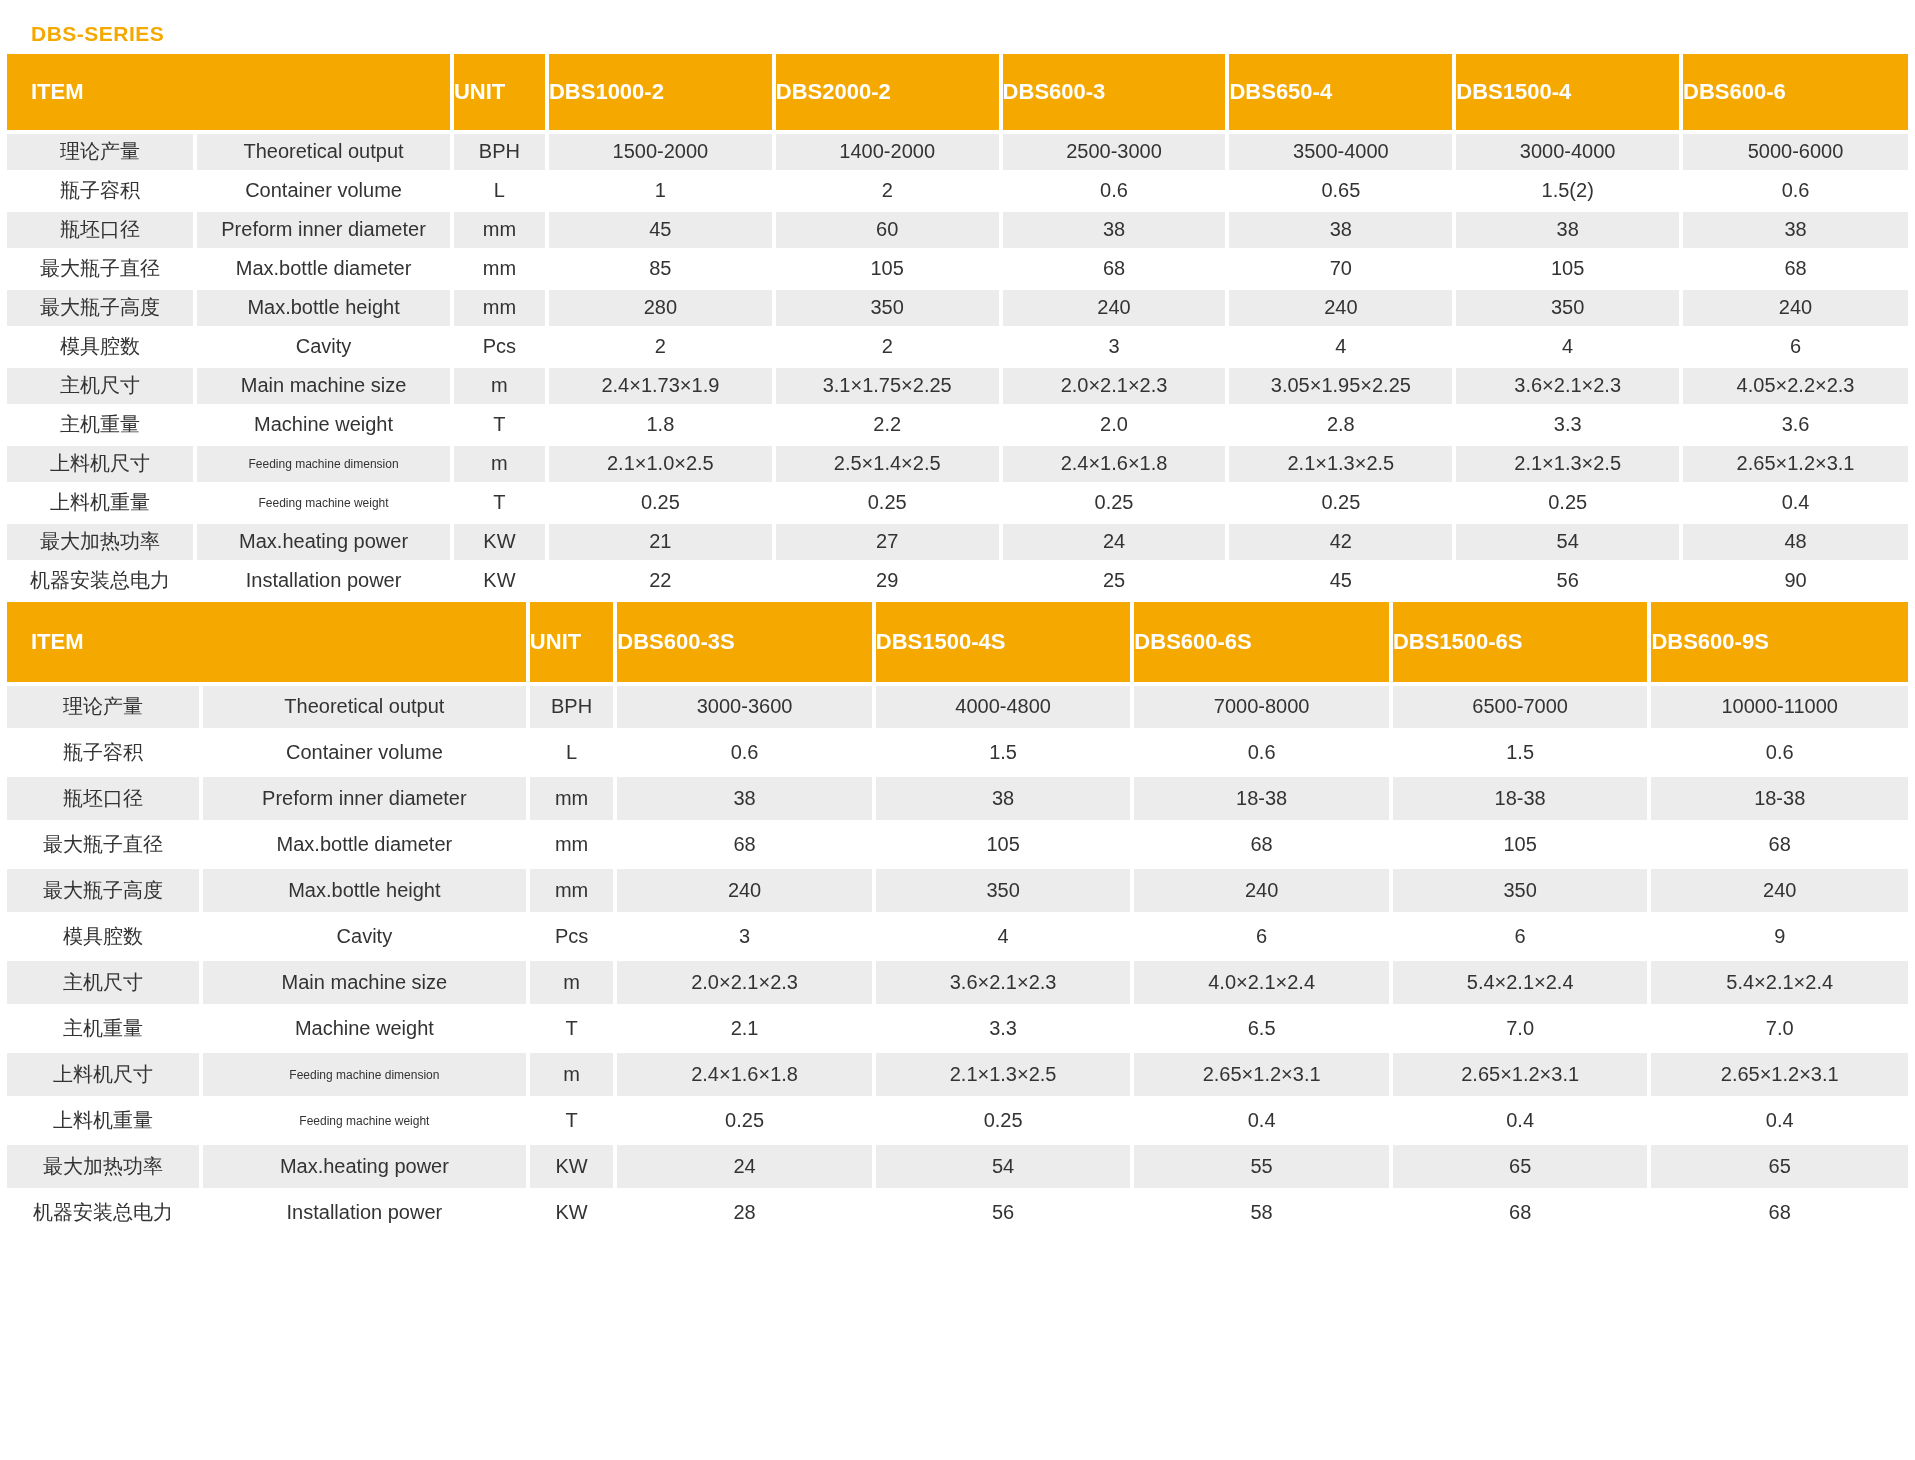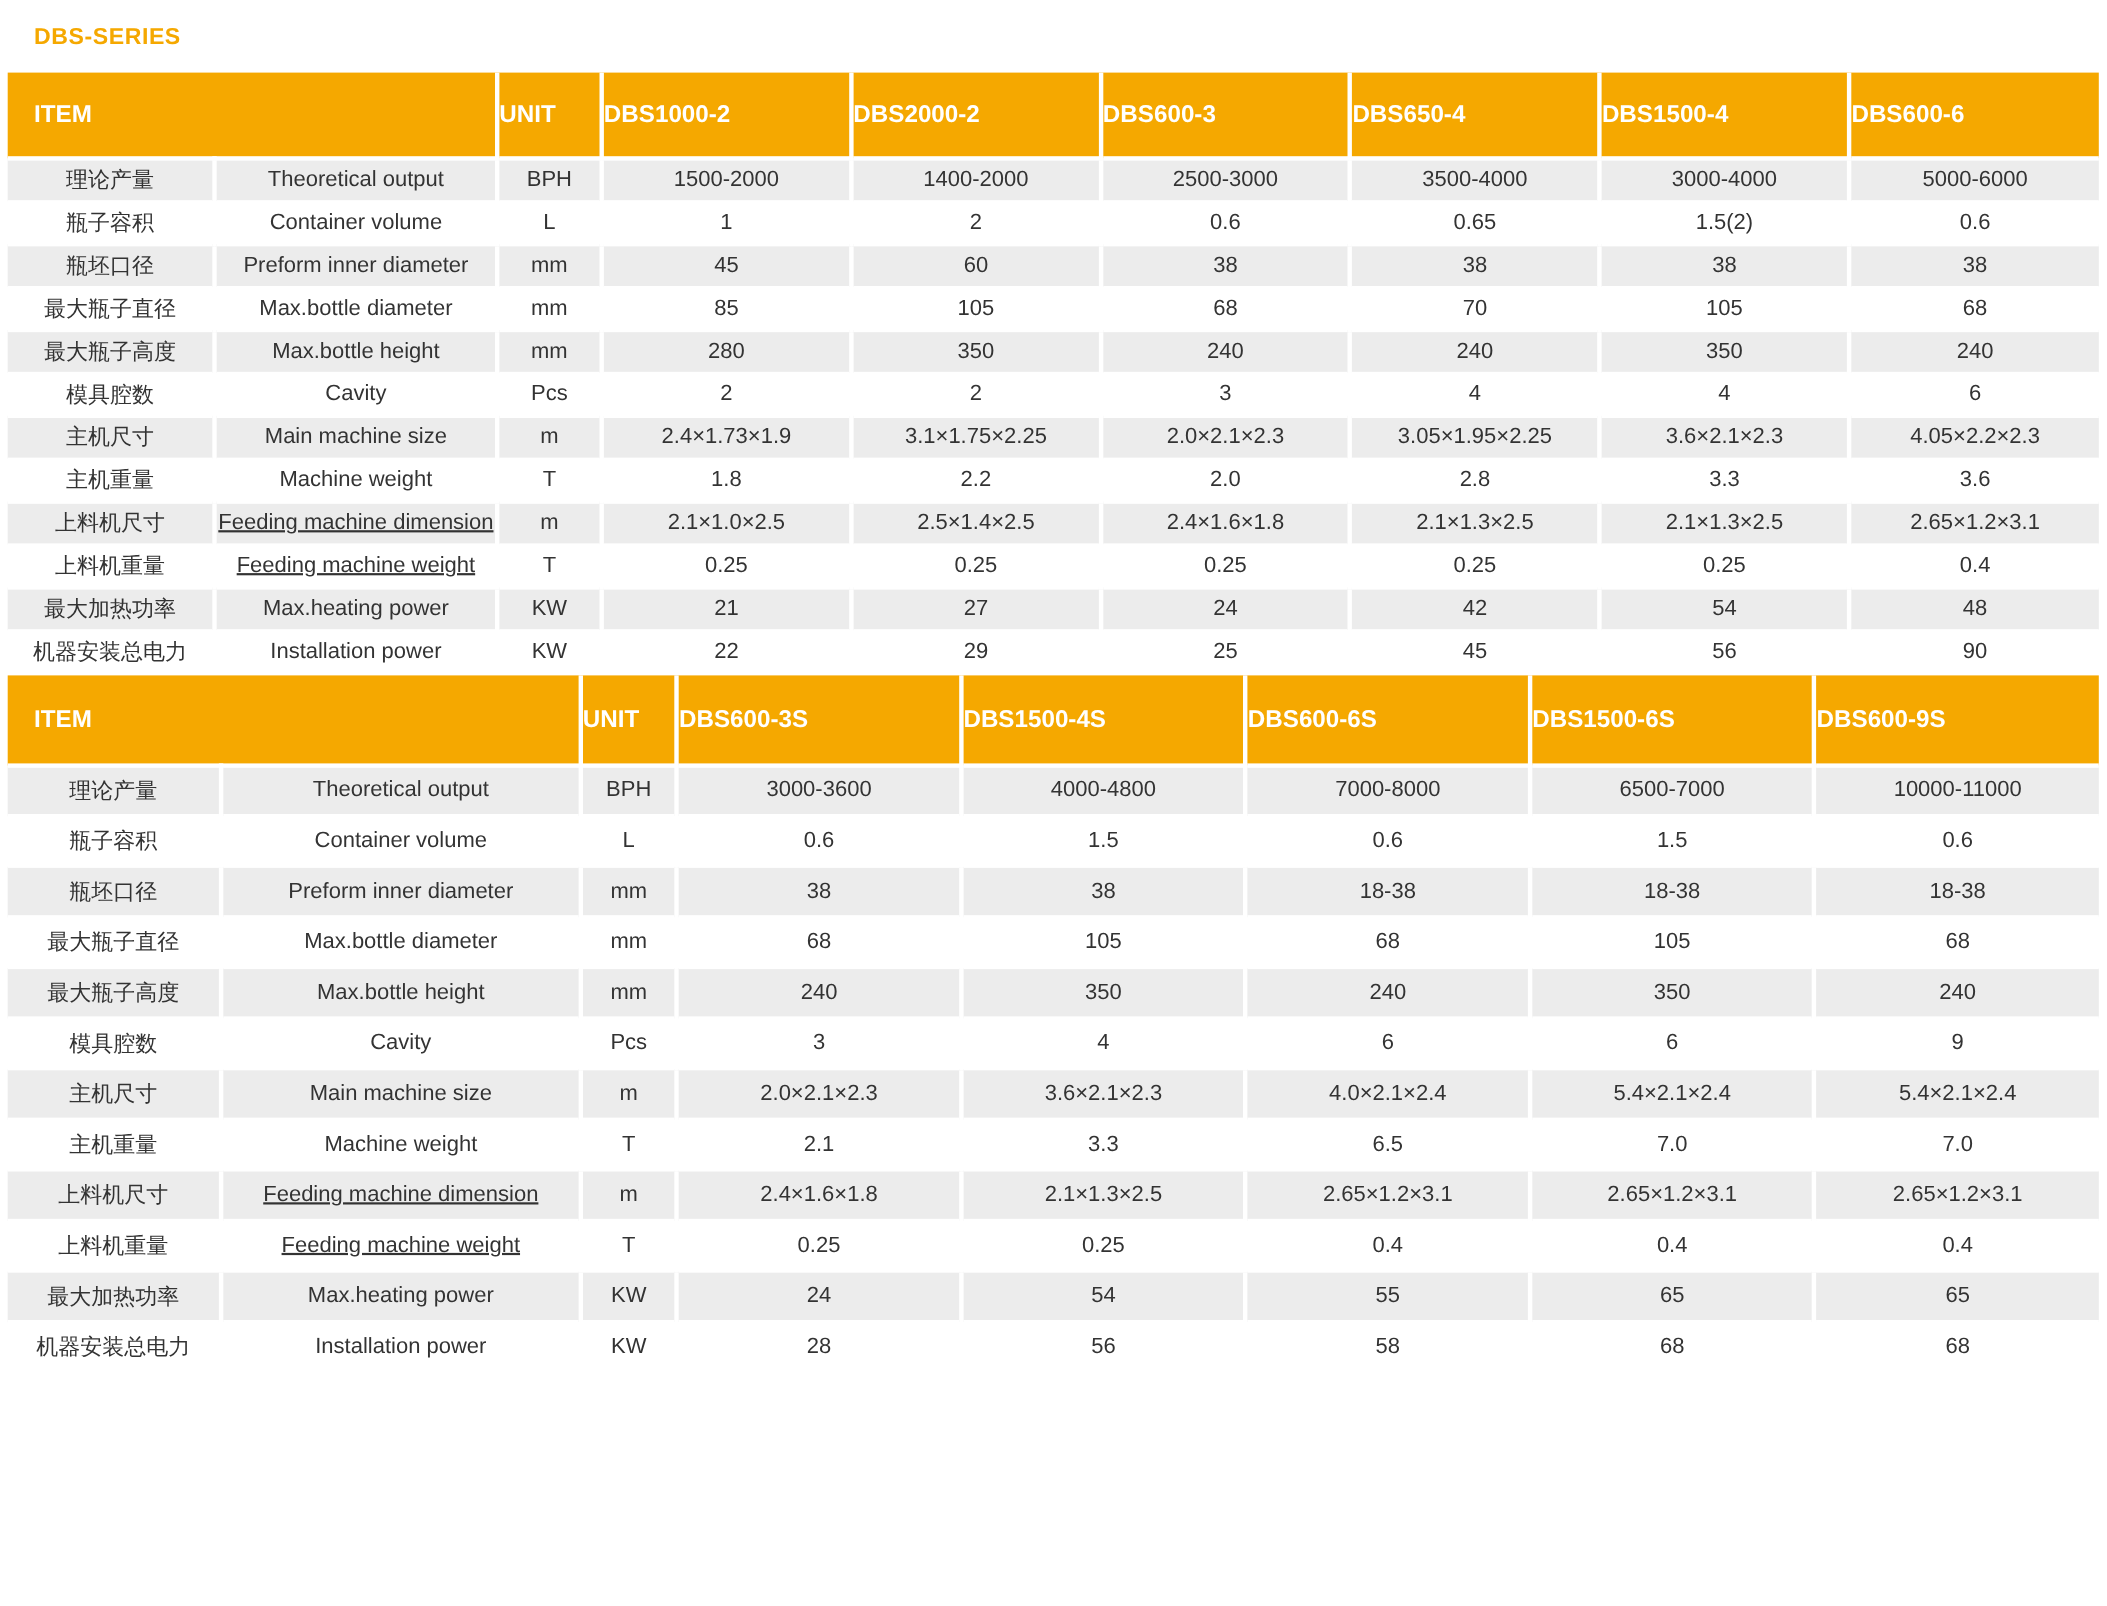--- a/index.html
+++ b/index.html
@@ -11,21 +11,21 @@
   html,body{margin:0;padding:0;}
   body{
     width:1915px;height:1460px;overflow:hidden;
     background:#ffffff;color:var(--body-text);
     font-family:"Liberation Sans","DejaVu Sans",sans-serif;
   }
   .page{box-sizing:border-box;width:100%;height:100%;padding:0 7px;}
   .title{
     color:var(--accent);
     font-size:21px;font-weight:bold;letter-spacing:.5px;
-    margin:0;padding:22px 0 20px 24px;
+    margin:0;padding:22px 0 8px 24px;
   }
   #section-servo .title{padding:146px 0 26px 24px;}
   table.spec{
     width:100%;border-collapse:collapse;table-layout:fixed;
   }
   table.spec th{
     background:var(--accent);color:var(--header-text);
     font-size:22px;font-weight:bold;text-align:left;
     border-right:4px solid #fff;border-bottom:4px solid #fff;
     padding:0;
@@ -34,21 +34,21 @@
   table.spec th.item{text-align:left;padding-left:24px;}
   table.spec td{
     font-size:20px;text-align:center;padding:0;
     border-right:4px solid #fff;border-bottom:3px solid #fff;
     background:#ffffff;
   }
   table.spec td:last-child{border-right:0;}
   table.spec tbody tr:nth-child(odd) td{background:var(--stripe);}
   td.cn{text-align:left;padding-left:24px;font-size:21px;}
   td.en{text-align:left;padding-left:10px;font-size:20px;}
-  td.en.small{font-size:20px;text-decoration:underline;}
+  td.en.small{font-size:12px;}
   
   .t1 thead tr{height:78px;}
   .t1 tbody tr{height:39px;}
   .t1 col.c-cn{width:9.9%;}
   .t1 col.c-en{width:13.5%;}
   .t1 col.c-unit{width:5.0%;}
   .t1 col.c-val{width:11.93%;}
   
   .t2 thead tr{height:82px;}
   .t2 tbody tr{height:46px;}

